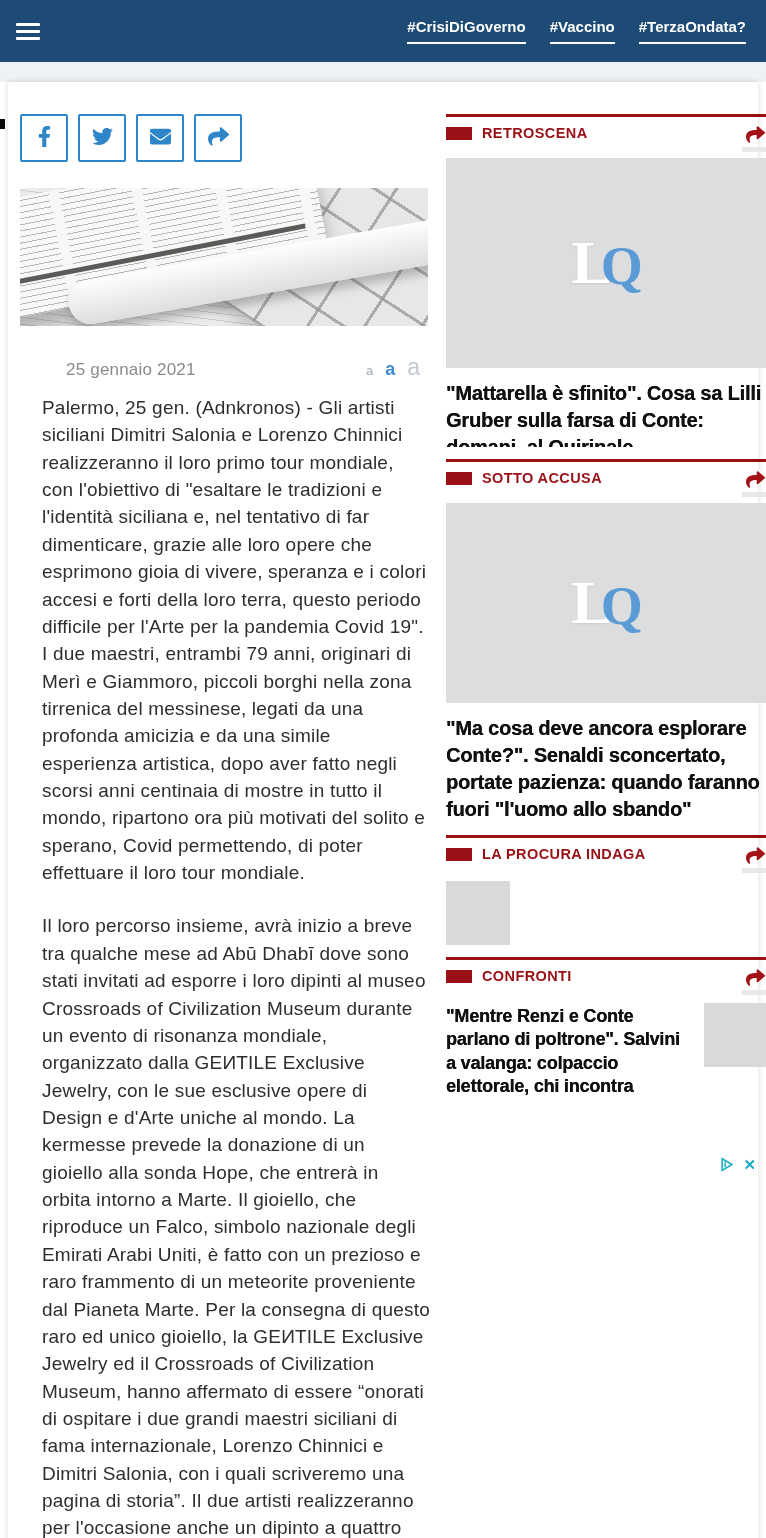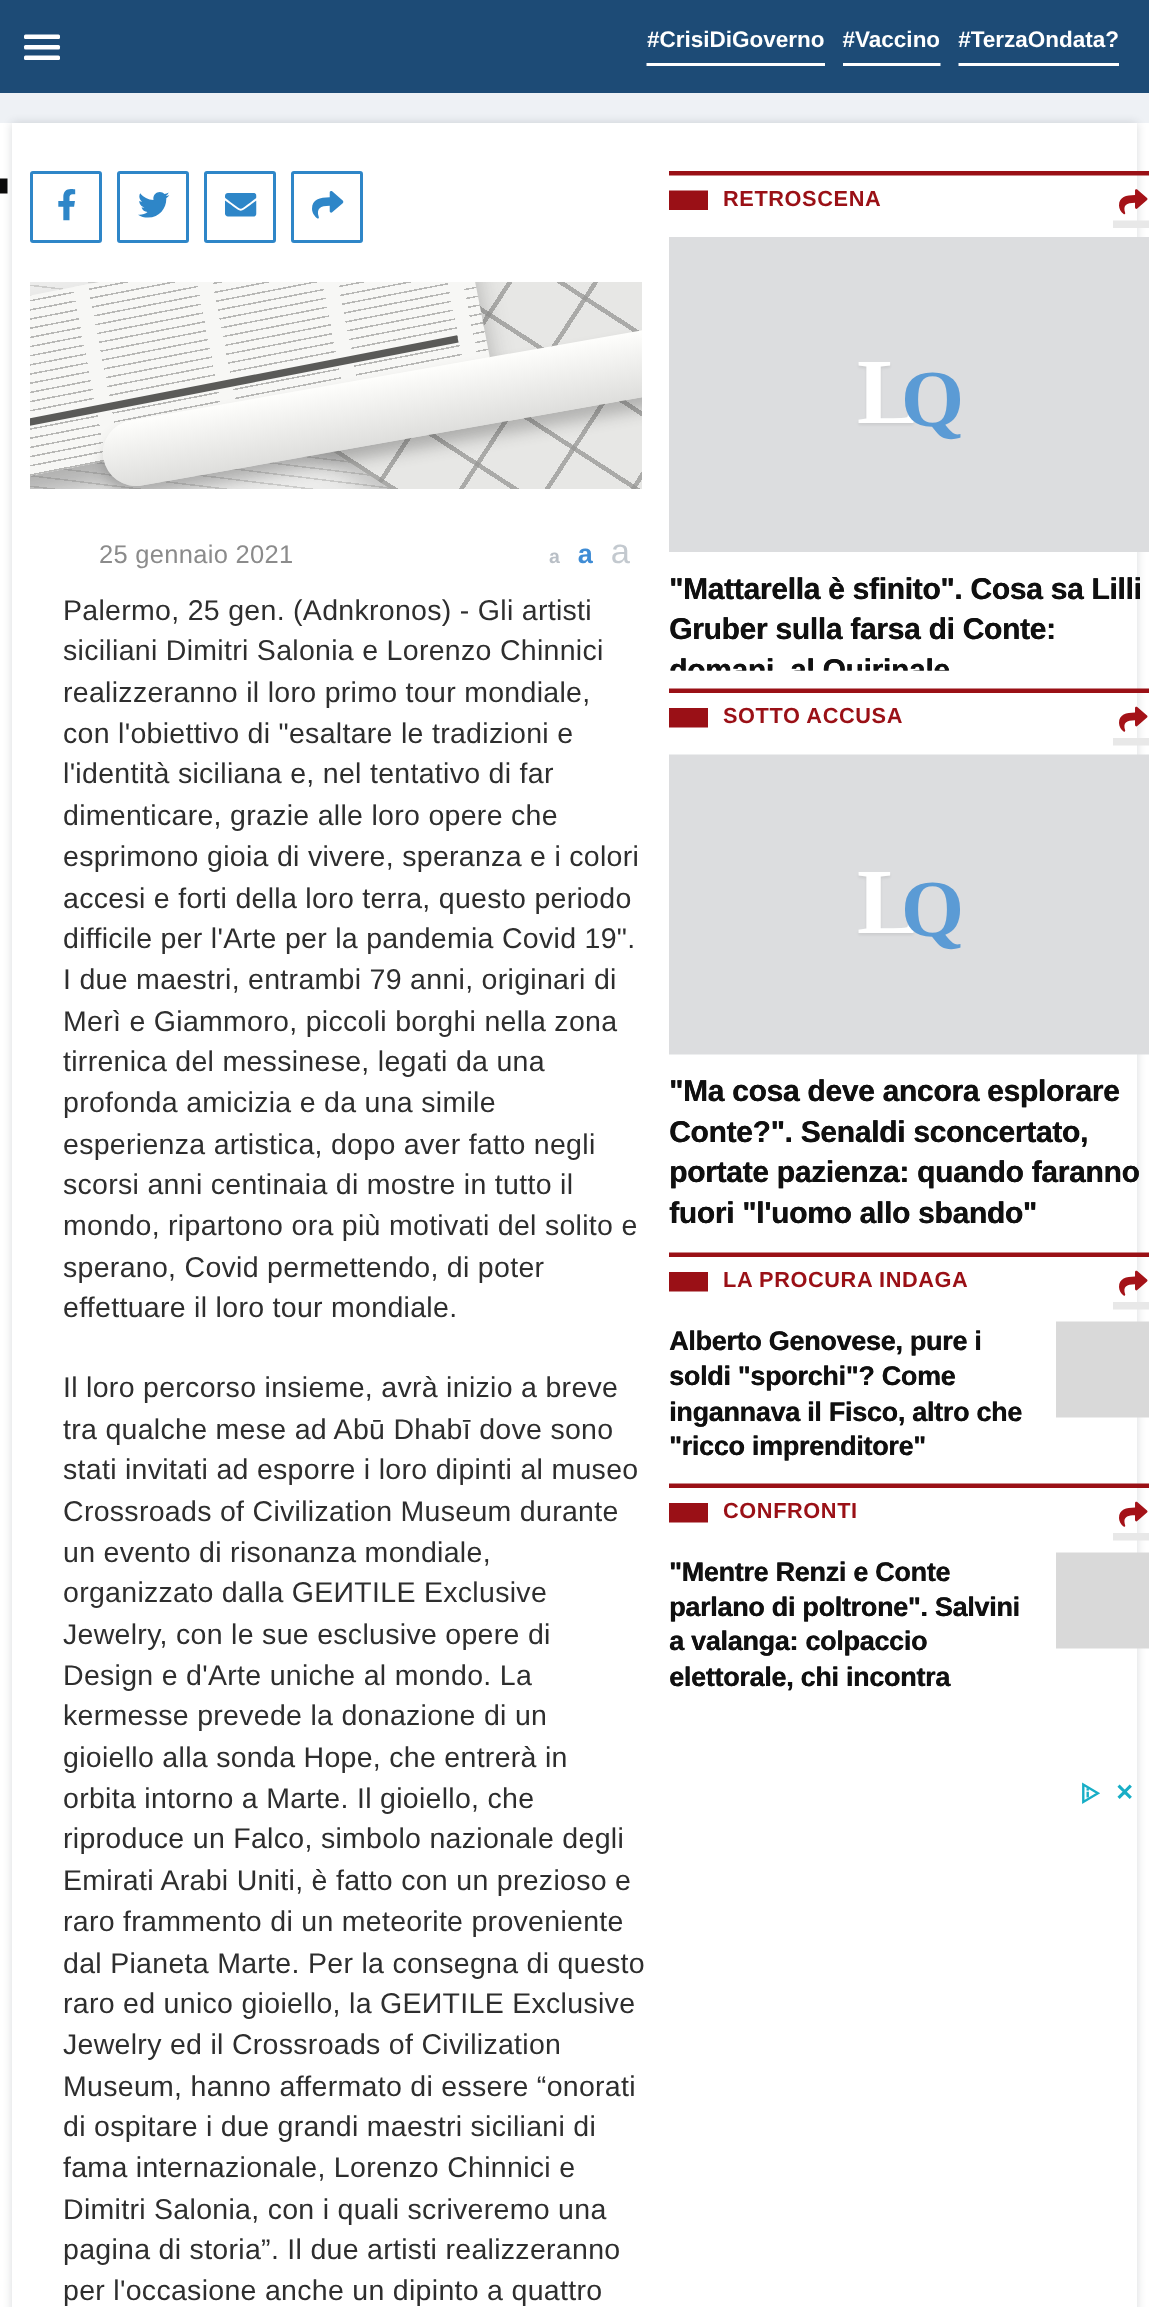--- a/index.html
+++ b/index.html
@@ -19,21 +19,21 @@
   .logo-main {
     font-family:"Liberation Serif", serif; font-weight:700; font-size:40px;
     color:#fff; line-height:.95; letter-spacing:-1px;
     text-shadow:1px 1px 0 rgba(0,0,0,.35);
   }
   .logo-sub {
     position:absolute; top:1px; left:74px;
     font-family:"Liberation Serif", serif; font-weight:700; font-size:14px; color:#8fb3d6;
   }
   .logo-tld { color:#f2c51d; }
-  .hashtags { margin-left:auto; display:flex; gap:12px;align-items:flex-end; }
+  .hashtags { margin-left:auto; display:flex; gap:24px;align-items:flex-end; }
   .hashtag {
     color:#fff; font-weight:700; font-size:15px; text-decoration:none;
     padding-bottom:7px; border-bottom:2px solid #fff; cursor:pointer;
   }
   .substrip { height:20px; background:#eef1f5; }
   .edge-tick { position:absolute; left:0; top:119px; width:5px; height:10px; background:#0a0a0a; }
 
   
   .content {
     margin:0 8px; background:#fff; box-shadow:0 0 6px rgba(40,50,60,.18);
@@ -256,21 +256,20 @@
           <span class="sb-swatch"></span>
           <a class="sb-kicker">LA PROCURA INDAGA</a>
           <span class="sb-share">
               <svg viewBox="0 0 512 512">
                 <path d="M503.691 189.836L327.687 37.851C312.281 24.546 288 35.347 288 56.015v80.053C127.371 137.907 0 170.1 0 322.326c0 61.441 39.581 122.309 83.333 154.132 13.653 9.931 33.111-2.533 28.077-18.631C66.066 312.814 132.917 274.316 288 272.085V360c0 20.7 24.3 31.453 39.687 18.164l176.004-152c11.071-9.562 11.086-26.753 0-36.328z"></path>
               </svg>
               <i></i>
             </span>
         </div>
         <div class="sb-row">
-          <a class="sb-headline sm">Alberto Genovese, pure i soldi "sporchi"? Come ingannava il Fisco, altro che "ricco imprenditore"</a>
           <span class="sb-thumb"></span>
         </div>
       </section>
 
       <section class="sb s4">
         <div class="sb-head">
           <span class="sb-swatch"></span>
           <a class="sb-kicker">CONFRONTI</a>
           <span class="sb-share">
               <svg viewBox="0 0 512 512">

